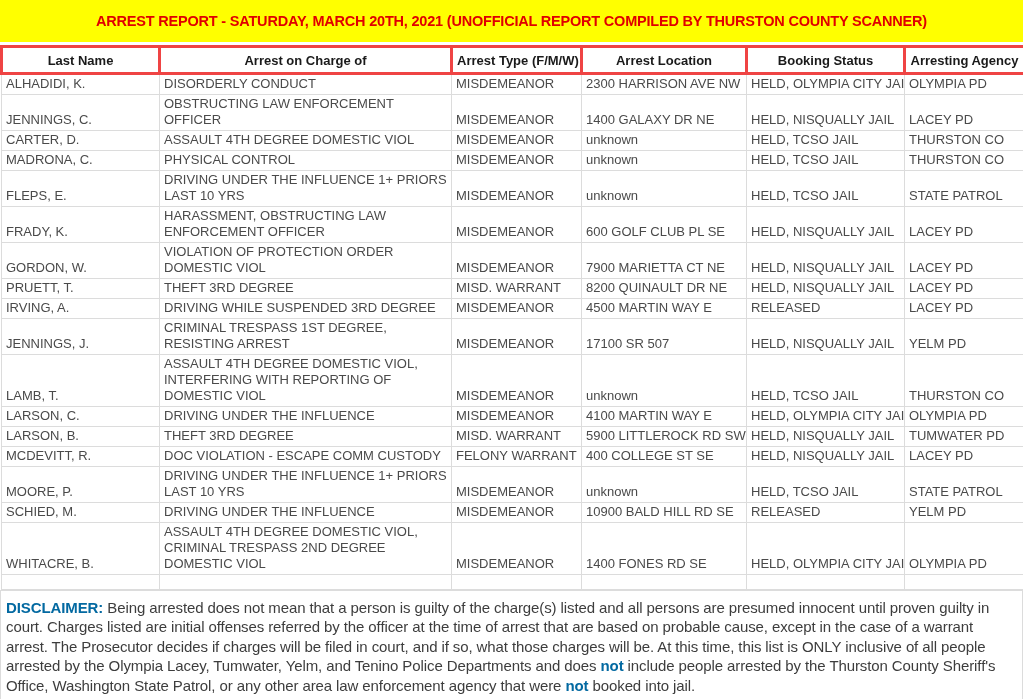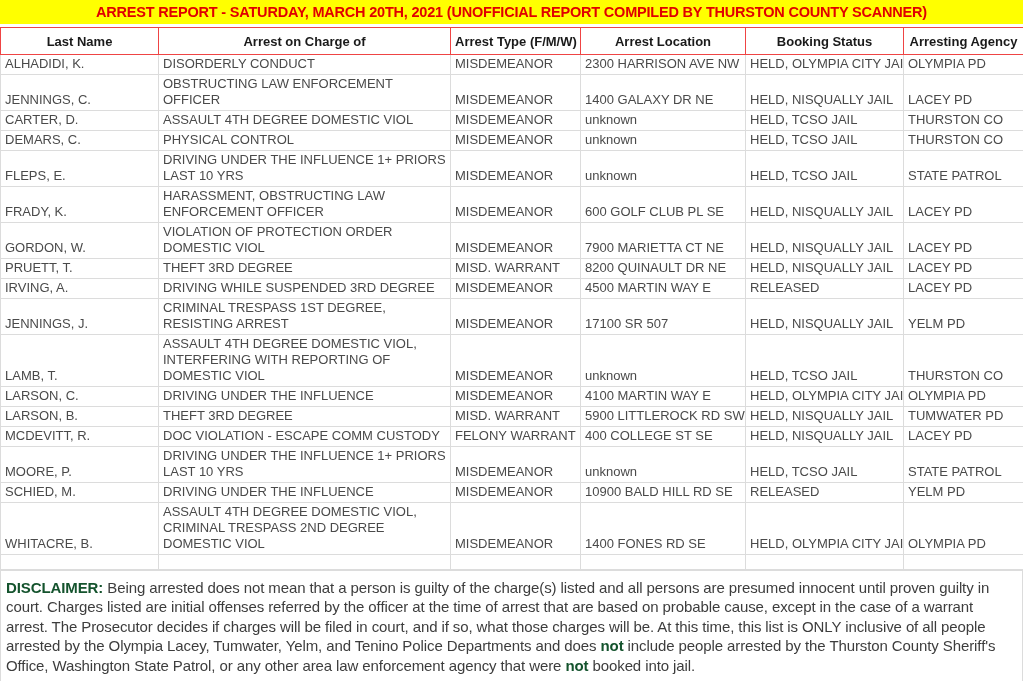--- a/index.html
+++ b/index.html
@@ -4,21 +4,21 @@
 <style>
   * { box-sizing: border-box; }
   html, body {
     margin: 0; padding: 0;
     width: 1023px; height: 699px;
     background: #ffffff;
     font-family: "Liberation Sans", sans-serif;
     overflow: hidden;
   }
   .banner {
-    width: 1023px; height: 24px;
+    width: 1023px; height: 42px;
     background: #ffff00;
     display: flex; align-items: center; justify-content: center;
   }
   .banner-title {
     color: #e00000;
     font-weight: bold;
     font-size: 14.5px;
     letter-spacing: -0.2px;
     white-space: nowrap;
   }
@@ -28,21 +28,21 @@
     border-collapse: collapse;
     table-layout: fixed;
   }
   col.c-name     { width: 158px; }
   col.c-charge   { width: 292px; }
   col.c-type     { width: 130px; }
   col.c-location { width: 165px; }
   col.c-booking  { width: 158px; }
   col.c-agency   { width: 120px; }
   table.report th {
-    border: 1px solid #ef4444;
+    border: 3px solid #ef4444;
     font-size: 13px;
     font-weight: bold;
     color: #1a1a1a;
     text-align: center;
     vertical-align: middle;
     height: 27px;
     padding: 2px 4px;
     white-space: nowrap;
     overflow: hidden;
   }
@@ -69,21 +69,21 @@
     border-top: 1px solid #dcdcdc;
     border-left: 1px solid #dcdcdc;
     border-right: 1px solid #dcdcdc;
     background: #ffffff;
     padding: 7px 6px 6px 5px;
     font-size: 15px;
     letter-spacing: -0.1px;
     line-height: 19.4px;
     color: #3d3d3d;
   }
-  .disclaimer b { color: #14532d; }
+  .disclaimer b { color: #0369a1; }
 </style>
 </head>
 <body>
 
 <div class="banner">
   <span class="banner-title">ARREST REPORT - SATURDAY, MARCH 20TH, 2021 (UNOFFICIAL REPORT COMPILED BY THURSTON COUNTY SCANNER)</span>
 </div>
 
 <div class="spacer"></div>
 
@@ -125,21 +125,21 @@
       </tr>
       <tr>
         <td>CARTER, D.</td>
         <td class="wrap">ASSAULT 4TH DEGREE DOMESTIC VIOL</td>
         <td>MISDEMEANOR</td>
         <td>unknown</td>
         <td>HELD, TCSO JAIL</td>
         <td>THURSTON CO</td>
       </tr>
       <tr>
-        <td>DEMARS, C.</td>
+        <td>MADRONA, C.</td>
         <td class="wrap">PHYSICAL CONTROL</td>
         <td>MISDEMEANOR</td>
         <td>unknown</td>
         <td>HELD, TCSO JAIL</td>
         <td>THURSTON CO</td>
       </tr>
       <tr>
         <td>FLEPS, E.</td>
         <td class="wrap">DRIVING UNDER THE INFLUENCE 1+ PRIORS LAST 10 YRS</td>
         <td>MISDEMEANOR</td>

